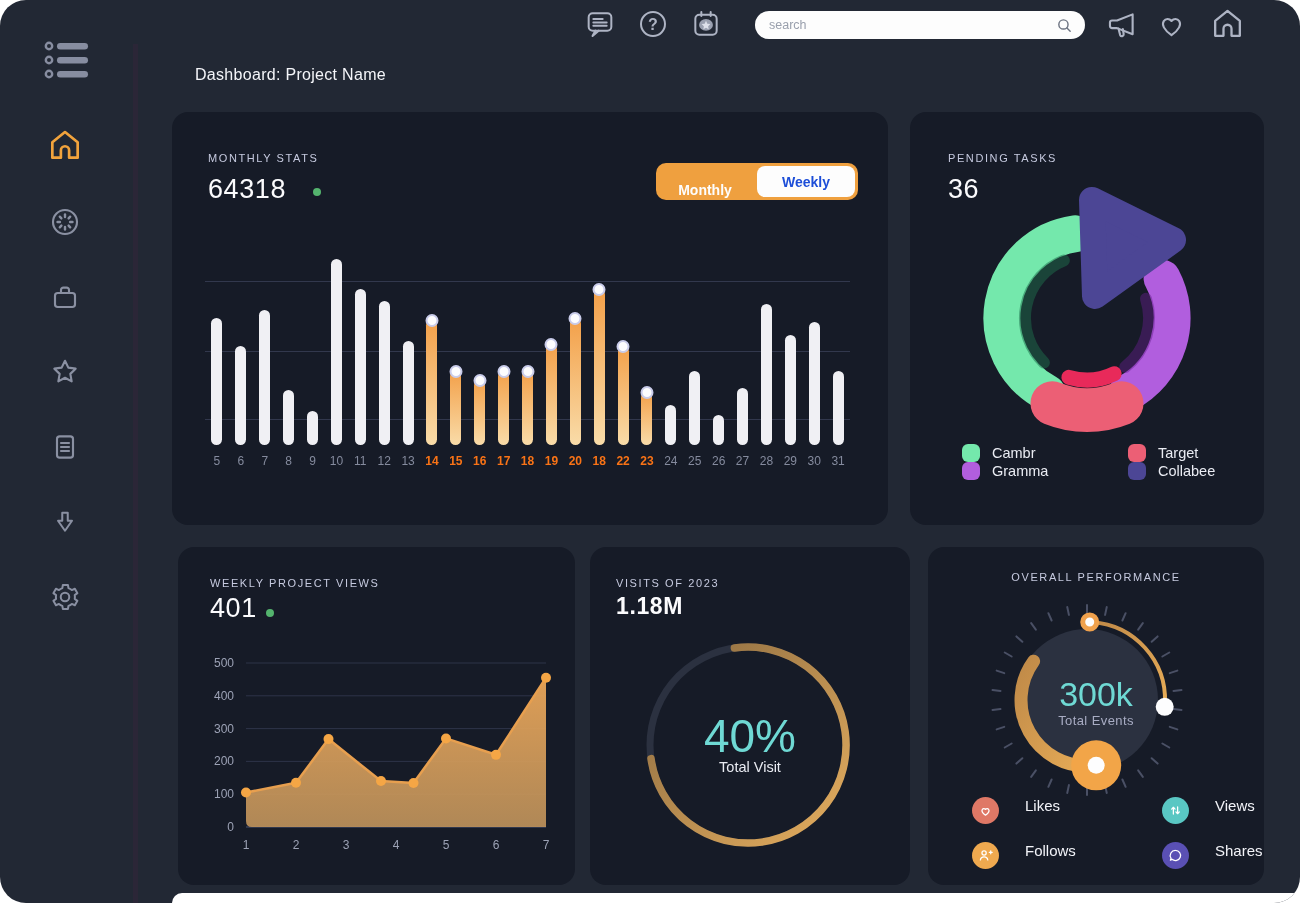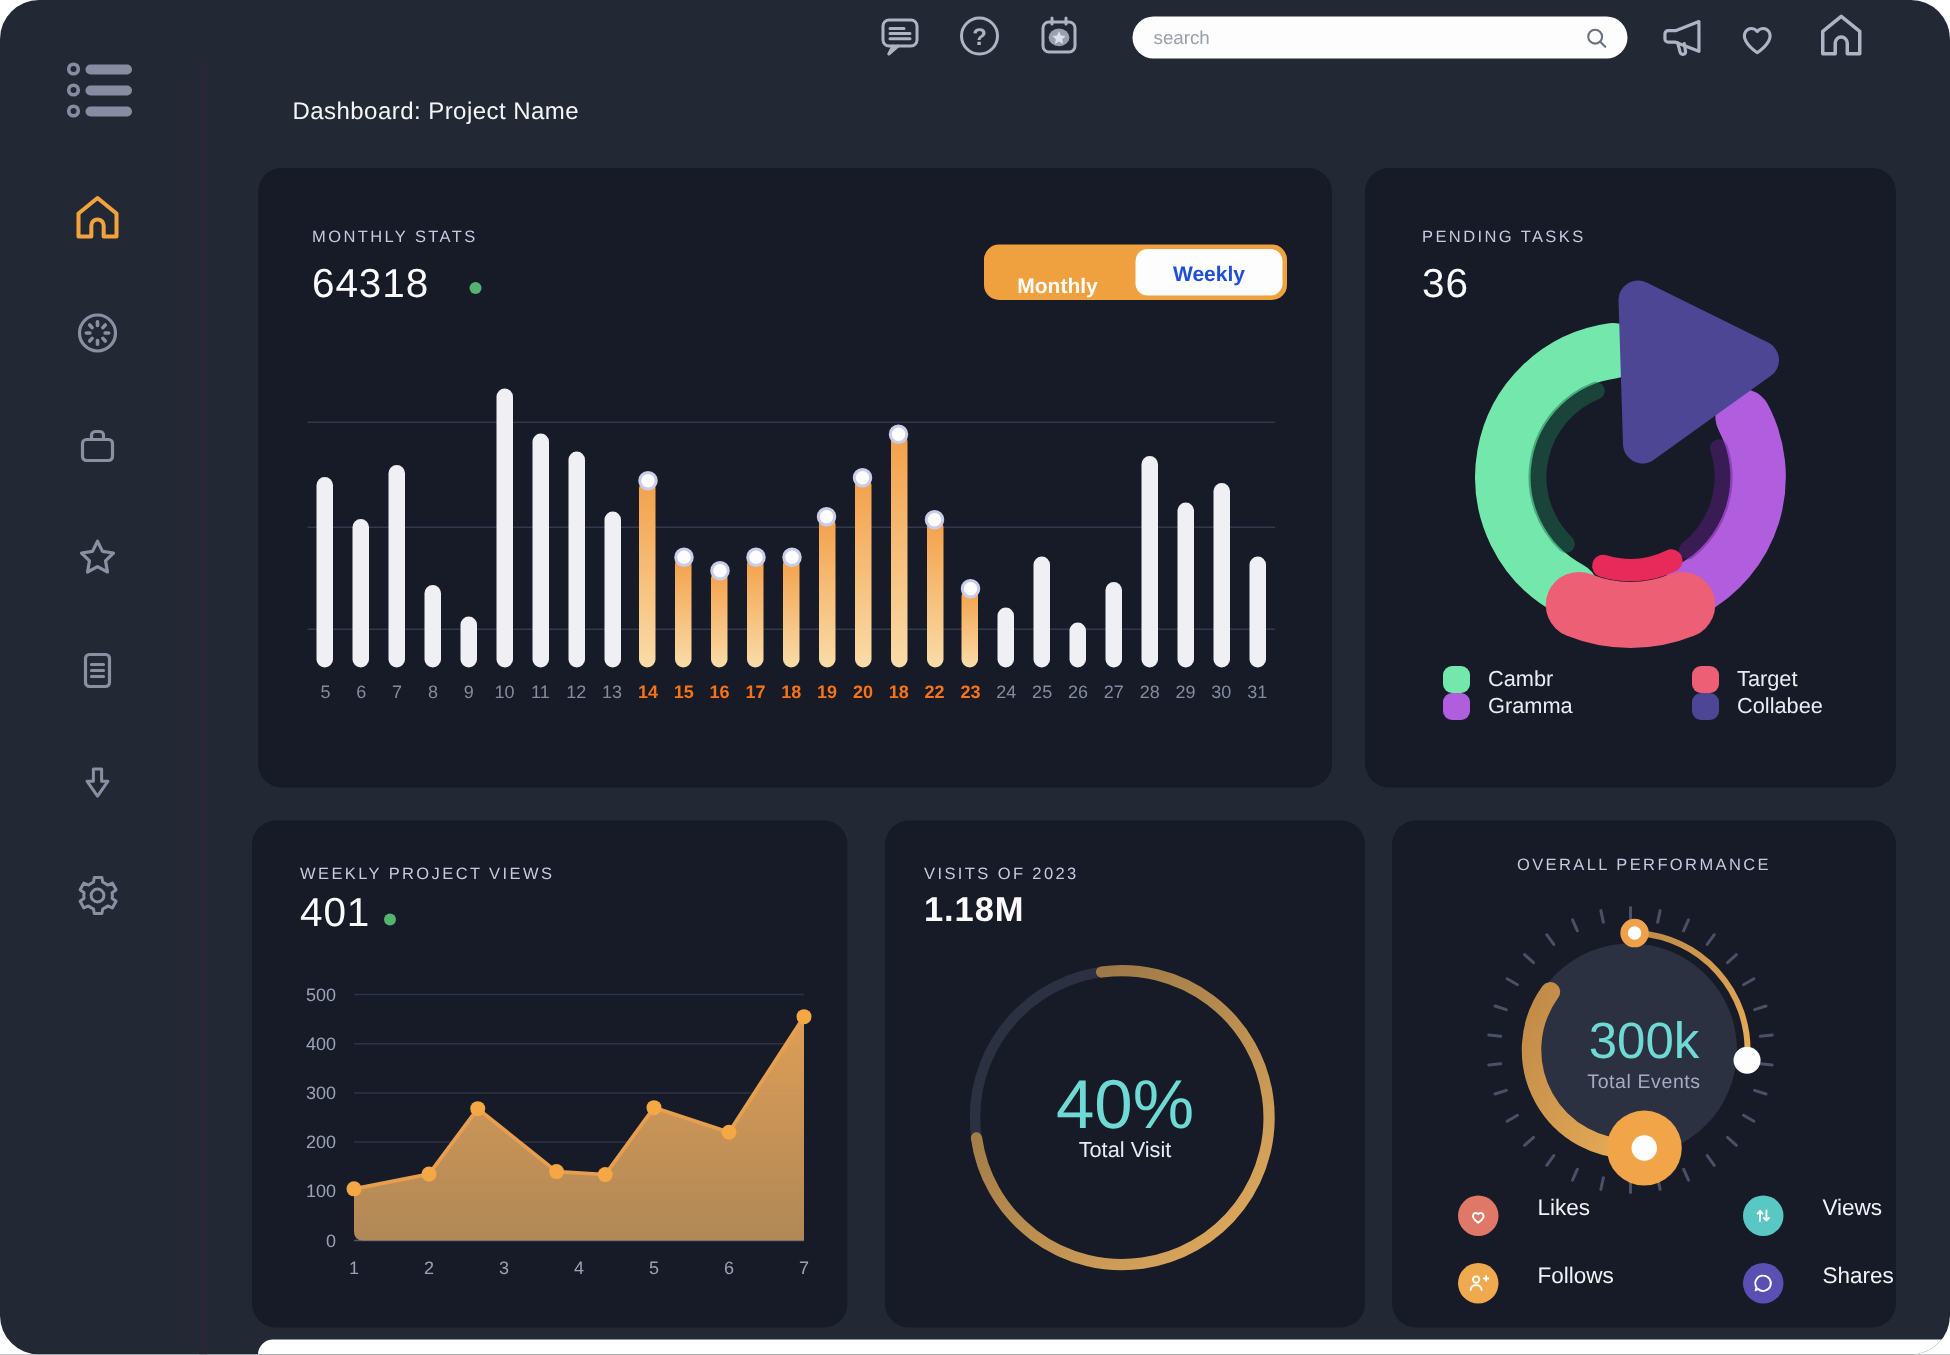--- a/index.html
+++ b/index.html
@@ -346,21 +346,21 @@
           <div class="legend-swatch" style="background: rgb(177, 94, 222);"></div>
           <div class="legend-text">Gramma</div>
         </div>
         <div class="legend-item">
           <div class="legend-swatch" style="background: rgb(76, 70, 149);"></div>
           <div class="legend-text">Collabee</div>
         </div>
       </div>
   </div>
 
-  <div class="abs card" style="left:168px;top:547px;width:397px;height:338px;">
+  <div class="abs card" style="left:178px;top:547px;width:397px;height:338px;">
     <div class="abs card-label" style="left:32px;top:30px;">WEEKLY PROJECT VIEWS</div>
     <div class="abs big-num" style="left:32px;top:46px;">401</div>
     <div class="abs green-dot" style="left:88px;top:62px;"></div>
     <svg class="abs" id="area-svg" width="397" height="338" viewBox="0 0 397 338" style="left:0;top:0;">
         <defs>
           <linearGradient id="agrad" x1="0" y1="0" x2="0" y2="1">
             <stop offset="0%" stop-color="#E9A558" stop-opacity="0.95"></stop>
             <stop offset="100%" stop-color="#C1945C" stop-opacity="0.9"></stop>
           </linearGradient>
         </defs>

